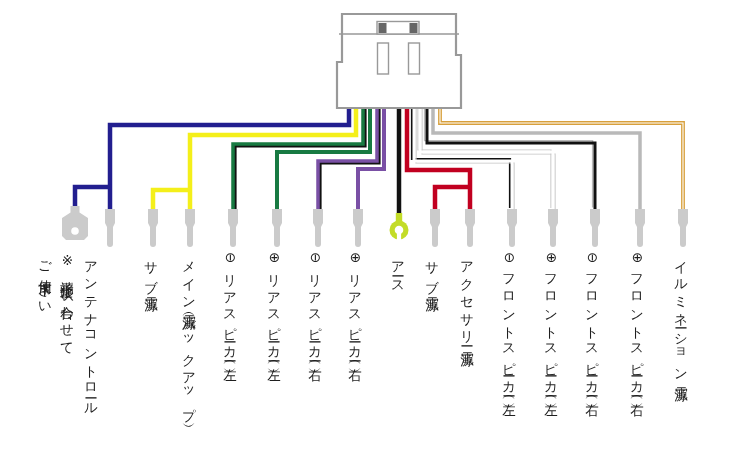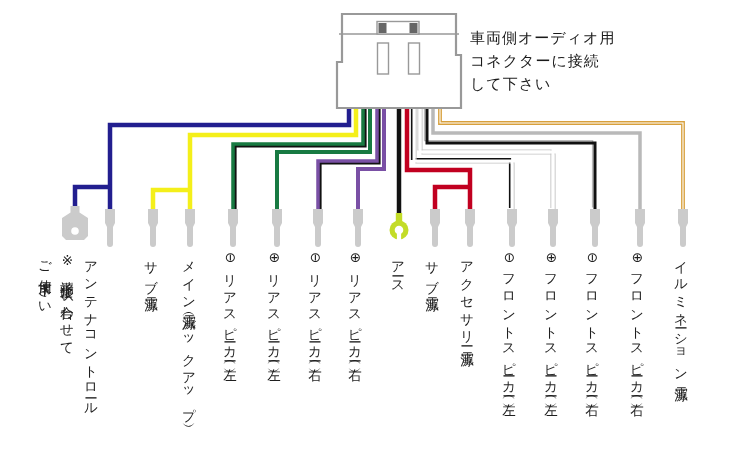--- a/index.html
+++ b/index.html
@@ -103,23 +103,20 @@
       <path transform="translate(435,209)" d="M-5,0 h10 v14 l-2,4 v17 q0,3 -3,3 q-3,0 -3,-3 v-17 l-2,-4 z" fill="#cbcbcb"></path>
       <path transform="translate(470,209)" d="M-5,0 h10 v14 l-2,4 v17 q0,3 -3,3 q-3,0 -3,-3 v-17 l-2,-4 z" fill="#cbcbcb"></path>
       <path transform="translate(512,209)" d="M-5,0 h10 v14 l-2,4 v17 q0,3 -3,3 q-3,0 -3,-3 v-17 l-2,-4 z" fill="#cbcbcb"></path>
       <path transform="translate(553,209)" d="M-5,0 h10 v14 l-2,4 v17 q0,3 -3,3 q-3,0 -3,-3 v-17 l-2,-4 z" fill="#cbcbcb"></path>
       <path transform="translate(595,209)" d="M-5,0 h10 v14 l-2,4 v17 q0,3 -3,3 q-3,0 -3,-3 v-17 l-2,-4 z" fill="#cbcbcb"></path>
       <path transform="translate(640,209)" d="M-5,0 h10 v14 l-2,4 v17 q0,3 -3,3 q-3,0 -3,-3 v-17 l-2,-4 z" fill="#cbcbcb"></path>
       <path transform="translate(683,209)" d="M-5,0 h10 v14 l-2,4 v17 q0,3 -3,3 q-3,0 -3,-3 v-17 l-2,-4 z" fill="#cbcbcb"></path>
     </g>
   </svg>
 
-  <div class="note">車両側オーディオ用
-コネクターに接続
-して下さい</div>
 
   <div class="vlabel" style="left:91px">アンテナコントロール</div>
   <div class="vlabel" style="left:67px">※端子形状に合わせて</div>
   <div class="vlabel" style="left:45px">ご使用下さい</div>
   <div class="vlabel" style="left:151px">サブ電源</div>
   <div class="vlabel" style="left:189px">メイン電源（バックアップ）</div>
   <div class="vlabel" style="left:230px">⊖リアスピーカー（左）</div>
   <div class="vlabel" style="left:274px">⊕リアスピーカー（左）</div>
   <div class="vlabel" style="left:315px">⊖リアスピーカー（右）</div>
   <div class="vlabel" style="left:355px">⊕リアスピーカー（右）</div>

